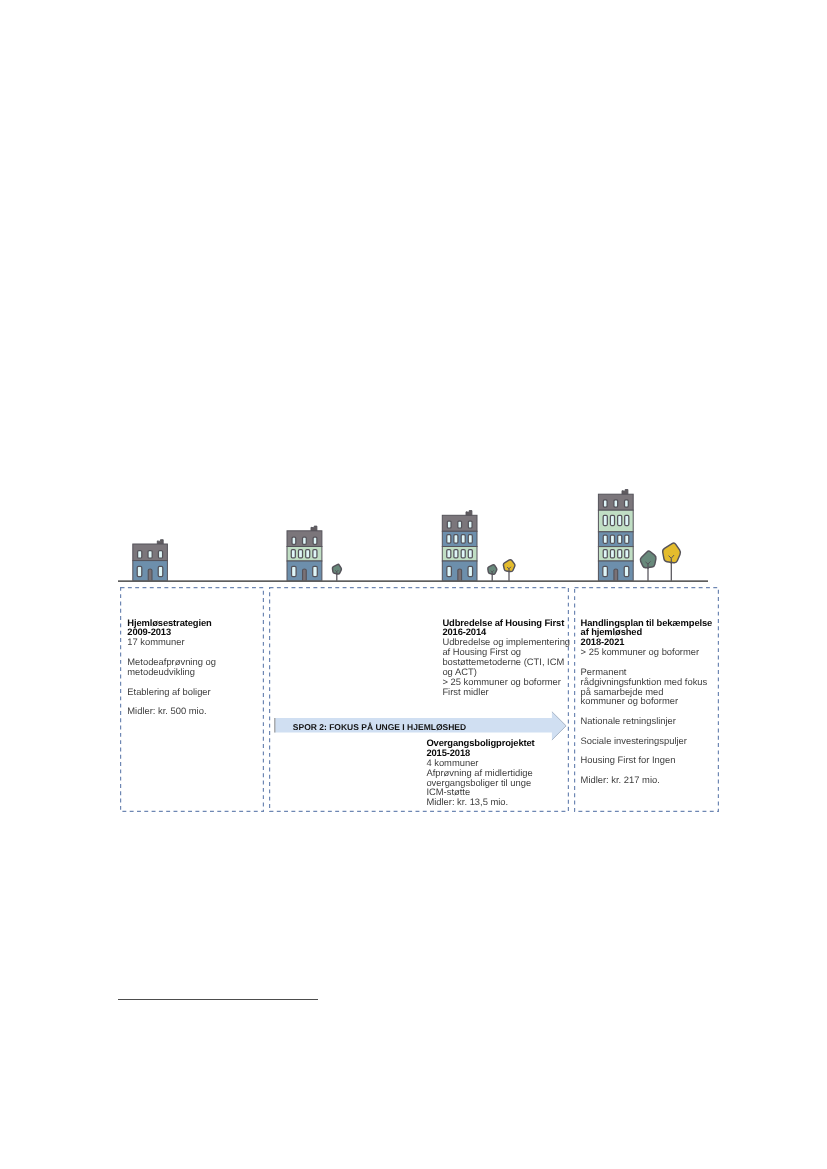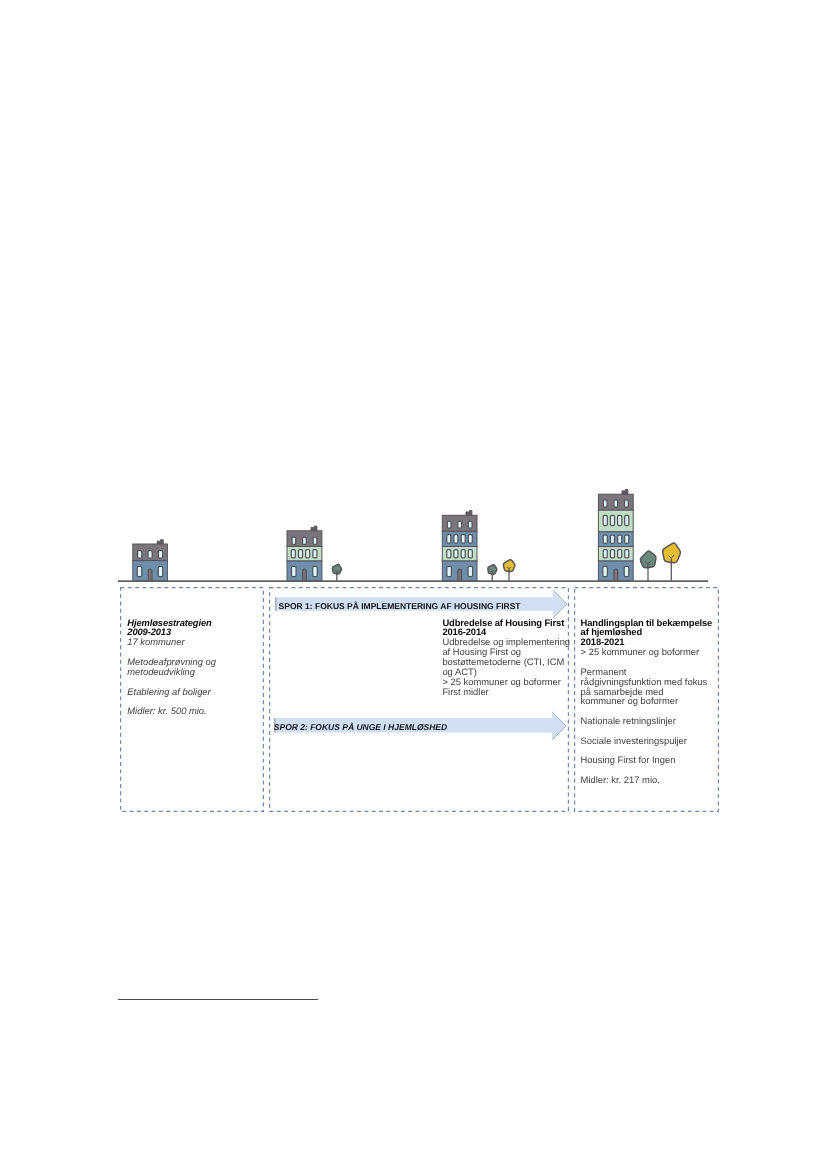--- a/index.html
+++ b/index.html
@@ -158,60 +158,61 @@
     <svg width="300" height="225">
         <rect x="0.6" y="0.6" width="298.8" height="223.8" fill="none" stroke="#6e87b3" stroke-width="1.2" stroke-dasharray="3.9 3.4"></rect>
       </svg>
   </div>
   <div class="dbox" id="box-right" style="left:574px;top:587px;">
     <svg width="145" height="225">
         <rect x="0.6" y="0.6" width="143.8" height="223.8" fill="none" stroke="#6e87b3" stroke-width="1.2" stroke-dasharray="3.9 3.4"></rect>
       </svg>
   </div>
 
-  <div class="txt" id="txt-left" style="left:127.3px;top:617.6px;font-style:italic;">
+  <div class="txt" id="txt-left" style="left:127.3px;top:617.6px;">
       <div class="ln hd">Hjemløsestrategien</div>
       <div class="ln hd">2009-2013</div>
       <div class="ln">17 kommuner</div>
       <div class="sp">&nbsp;</div>
       <div class="ln">Metodeafprøvning og</div>
       <div class="ln">metodeudvikling</div>
       <div class="sp">&nbsp;</div>
       <div class="ln">Etablering af boliger</div>
       <div class="sp">&nbsp;</div>
       <div class="ln">Midler: kr. 500 mio.</div>
     </div>
 
-  <div class="banner" id="banner1" style="left:275.0px;top:589.0px;width:294px;height:30px;">
-    <svg width="294" height="30" viewBox="0 0 294 30">
-      <path d="M0.5 8.3 L278.2 8.3 L278.2 1.3 L291.9 15.0 L278.2 28.7 L278.2 21.7 L0.5 21.7 Z" fill="#d0dff2" stroke="none"></path>
-      <path d="M278.2 1.3 L291.9 15.0 L278.2 28.7" fill="none" stroke="#9aa9bd" stroke-width="0.85"></path>
-      <path d="M0.8 8.3 L0.8 21.7" fill="none" stroke="#9b9b9b" stroke-width="1.2"></path>
-    </svg>
-    <div class="btxt" style="padding-left:3.6px;padding-top:1.8px;">SPOR 1: FOKUS PÅ IMPLEMENTERING AF HOUSING FIRST</div>
-  </div>
   <div class="txt" id="txt-t1-right" style="left:426.4px;top:617.6px;margin-left:16px;">
       <div class="ln hd">Udbredelse af Housing First</div>
       <div class="ln hd">2016-2014</div>
       <div class="ln">Udbredelse og implementering</div>
       <div class="ln">af Housing First og</div>
       <div class="ln">bostøttemetoderne (CTI, ICM</div>
       <div class="ln">og ACT)</div>
       <div class="ln">&gt; 25 kommuner og boformer</div>
       <div class="ln">First midler</div>
     </div>
 
   <div class="banner" id="banner2" style="left:273.8px;top:711.0px;width:294px;height:30px;">
     <svg width="294" height="30" viewBox="0 0 294 30">
       <path d="M0.5 7.0 L277.9 7.0 L277.9 0.7 L292.1 14.85 L277.9 29.0 L277.9 21.5 L0.5 21.5 Z" fill="#d0dff2" stroke="none"></path>
       <path d="M277.9 0.7 L292.1 14.85 L277.9 29.0" fill="none" stroke="#9aa9bd" stroke-width="0.85"></path>
       <path d="M0.8 7.0 L0.8 21.5" fill="none" stroke="#9b9b9b" stroke-width="1.2"></path>
     </svg>
-    <div class="btxt" style="padding-left:0;height:28.5px;padding-top:1.4px;font-style:italic;">SPOR 2: FOKUS PÅ UNGE I HJEMLØSHED</div>
-  </div>
+    <div class="btxt" style="padding-left:19px;height:28.5px;padding-top:1.4px;">SPOR 2: FOKUS PÅ UNGE I HJEMLØSHED</div>
+  </div>
+  <div class="txt" id="txt-t2-right" style="left:426.4px;top:738.2px;">
+      <div class="ln hd">Overgangsboligprojektet</div>
+      <div class="ln hd">2015-2018</div>
+      <div class="ln">4 kommuner</div>
+      <div class="ln">Afprøvning af midlertidige</div>
+      <div class="ln">overgangsboliger til unge</div>
+      <div class="ln">ICM-støtte</div>
+      <div class="ln">Midler: kr. 13,5 mio.</div>
+    </div>
 
   <div class="txt" id="txt-right" style="left:580.6px;top:617.6px;">
       <div class="ln hd">Handlingsplan til bekæmpelse</div>
       <div class="ln hd">af hjemløshed</div>
       <div class="ln hd">2018-2021</div>
       <div class="ln">&gt; 25 kommuner og boformer</div>
       <div class="sp">&nbsp;</div>
       <div class="ln">Permanent</div>
       <div class="ln">rådgivningsfunktion med fokus</div>
       <div class="ln">på samarbejde med</div>

